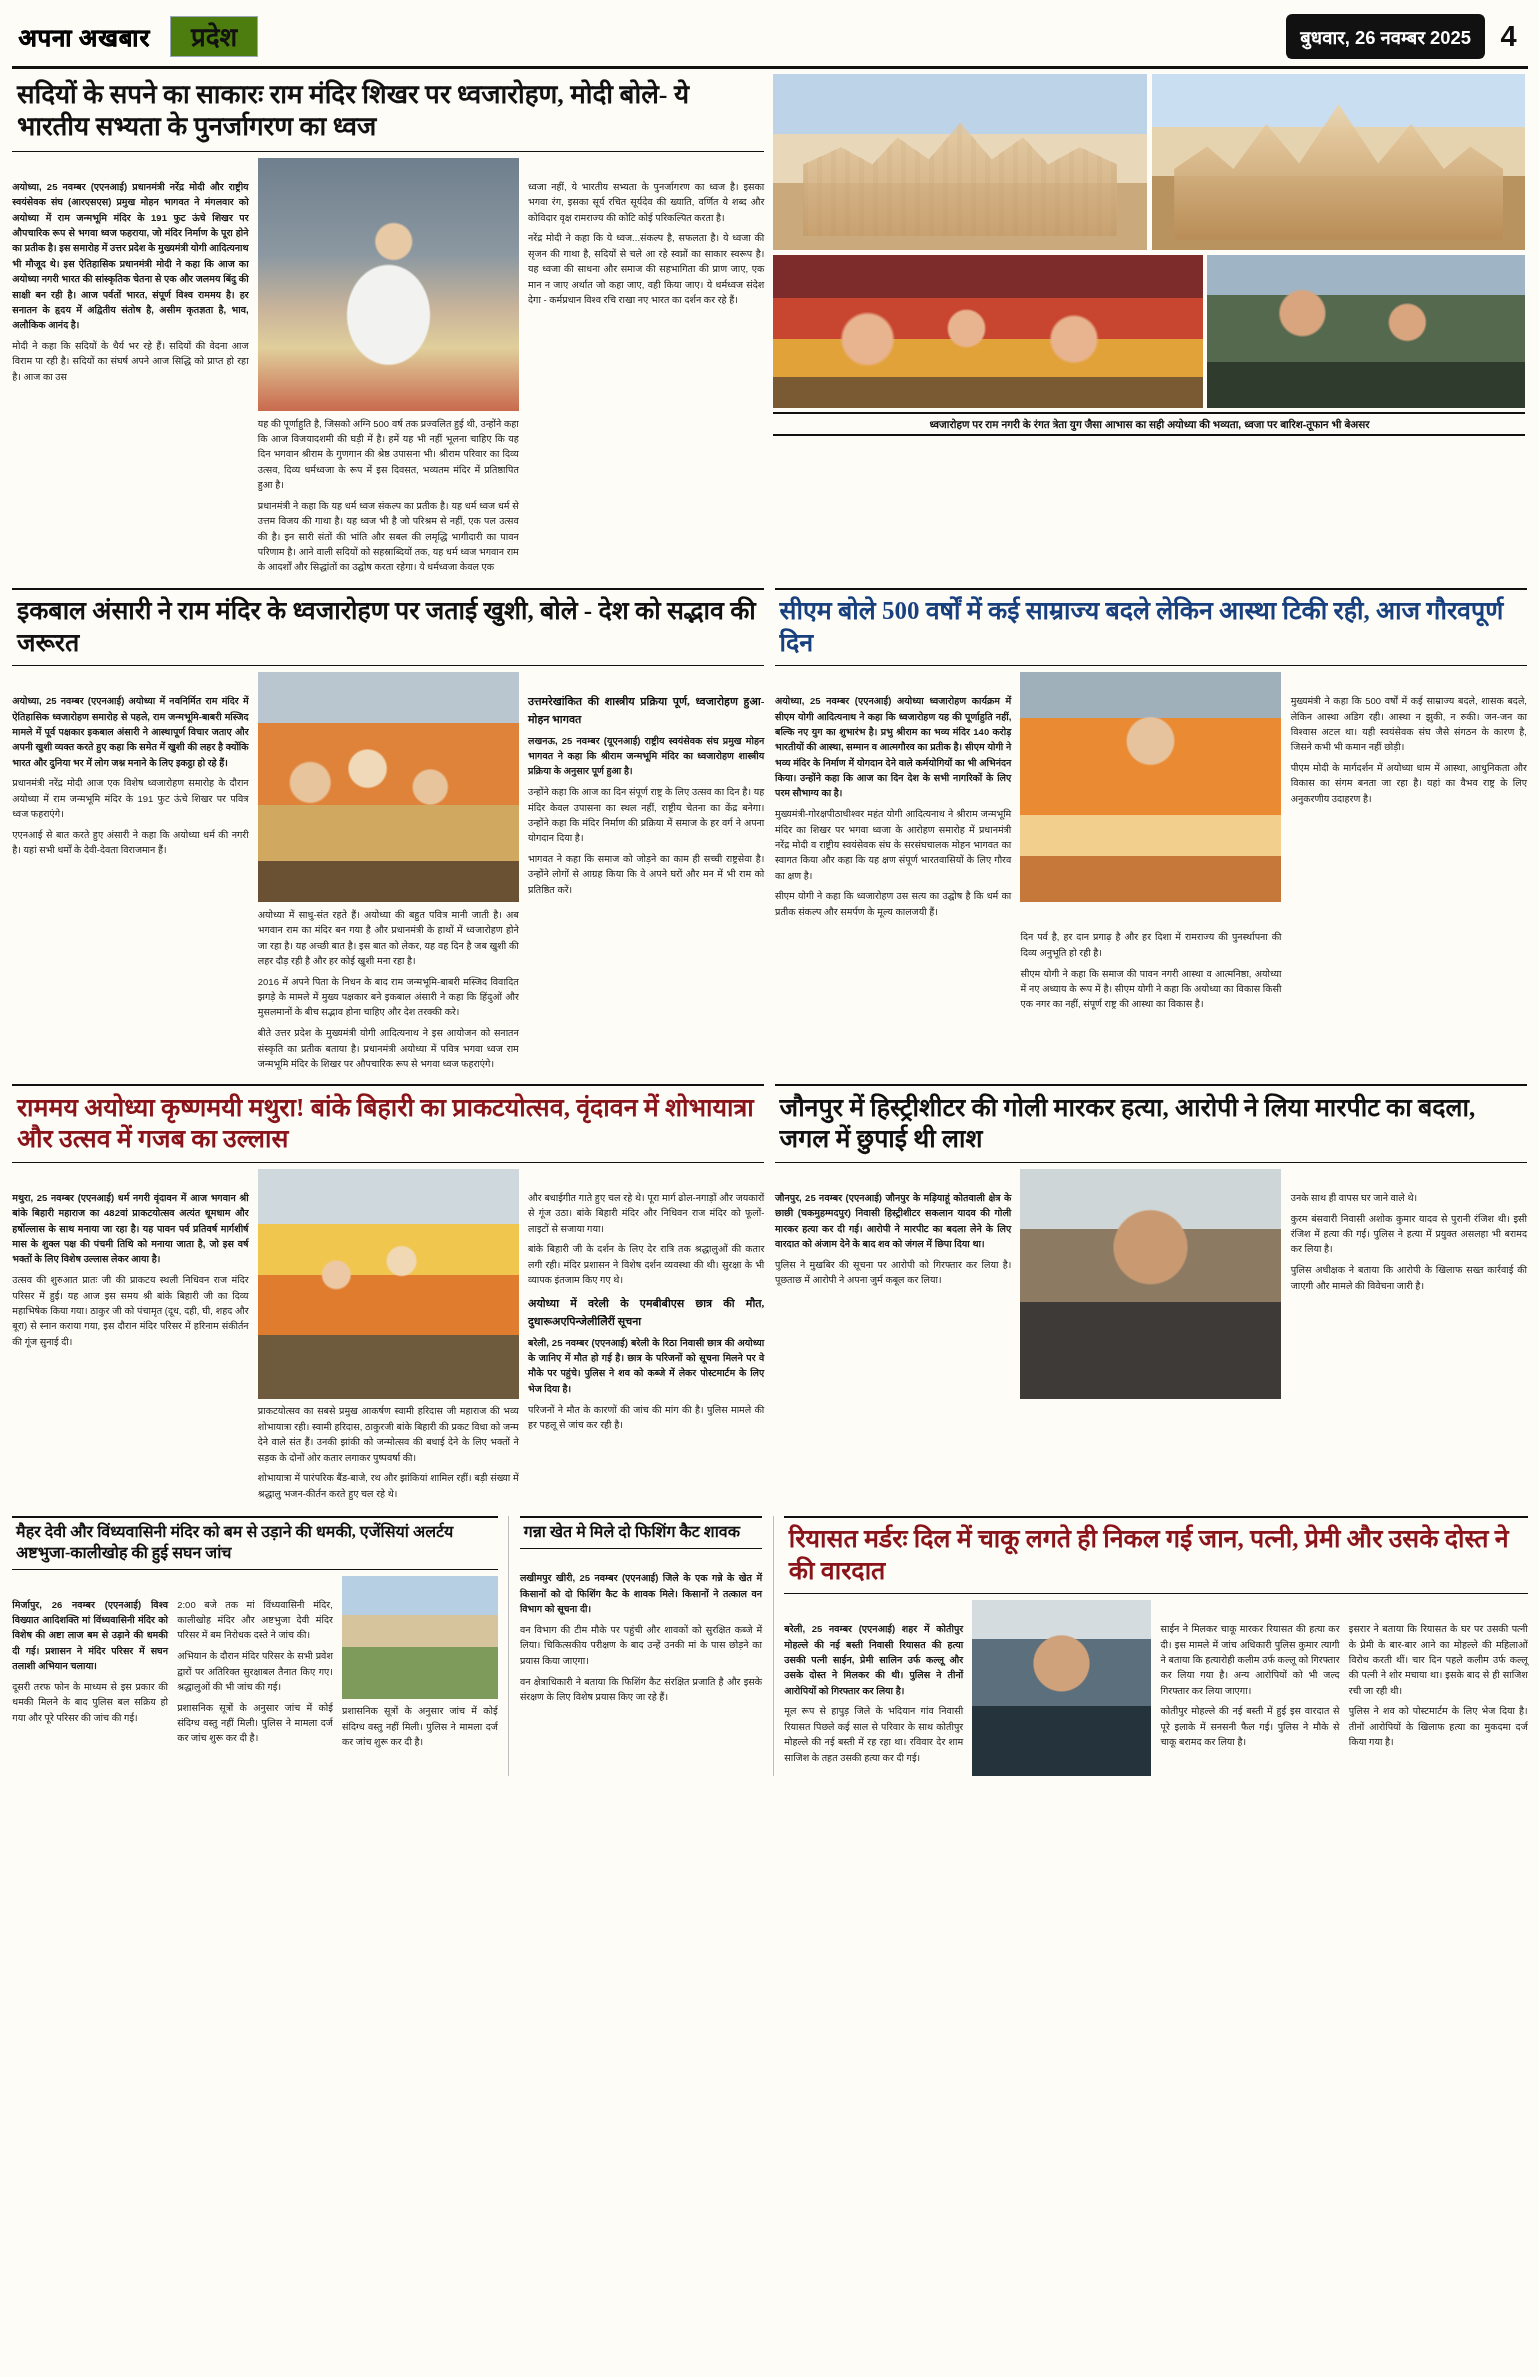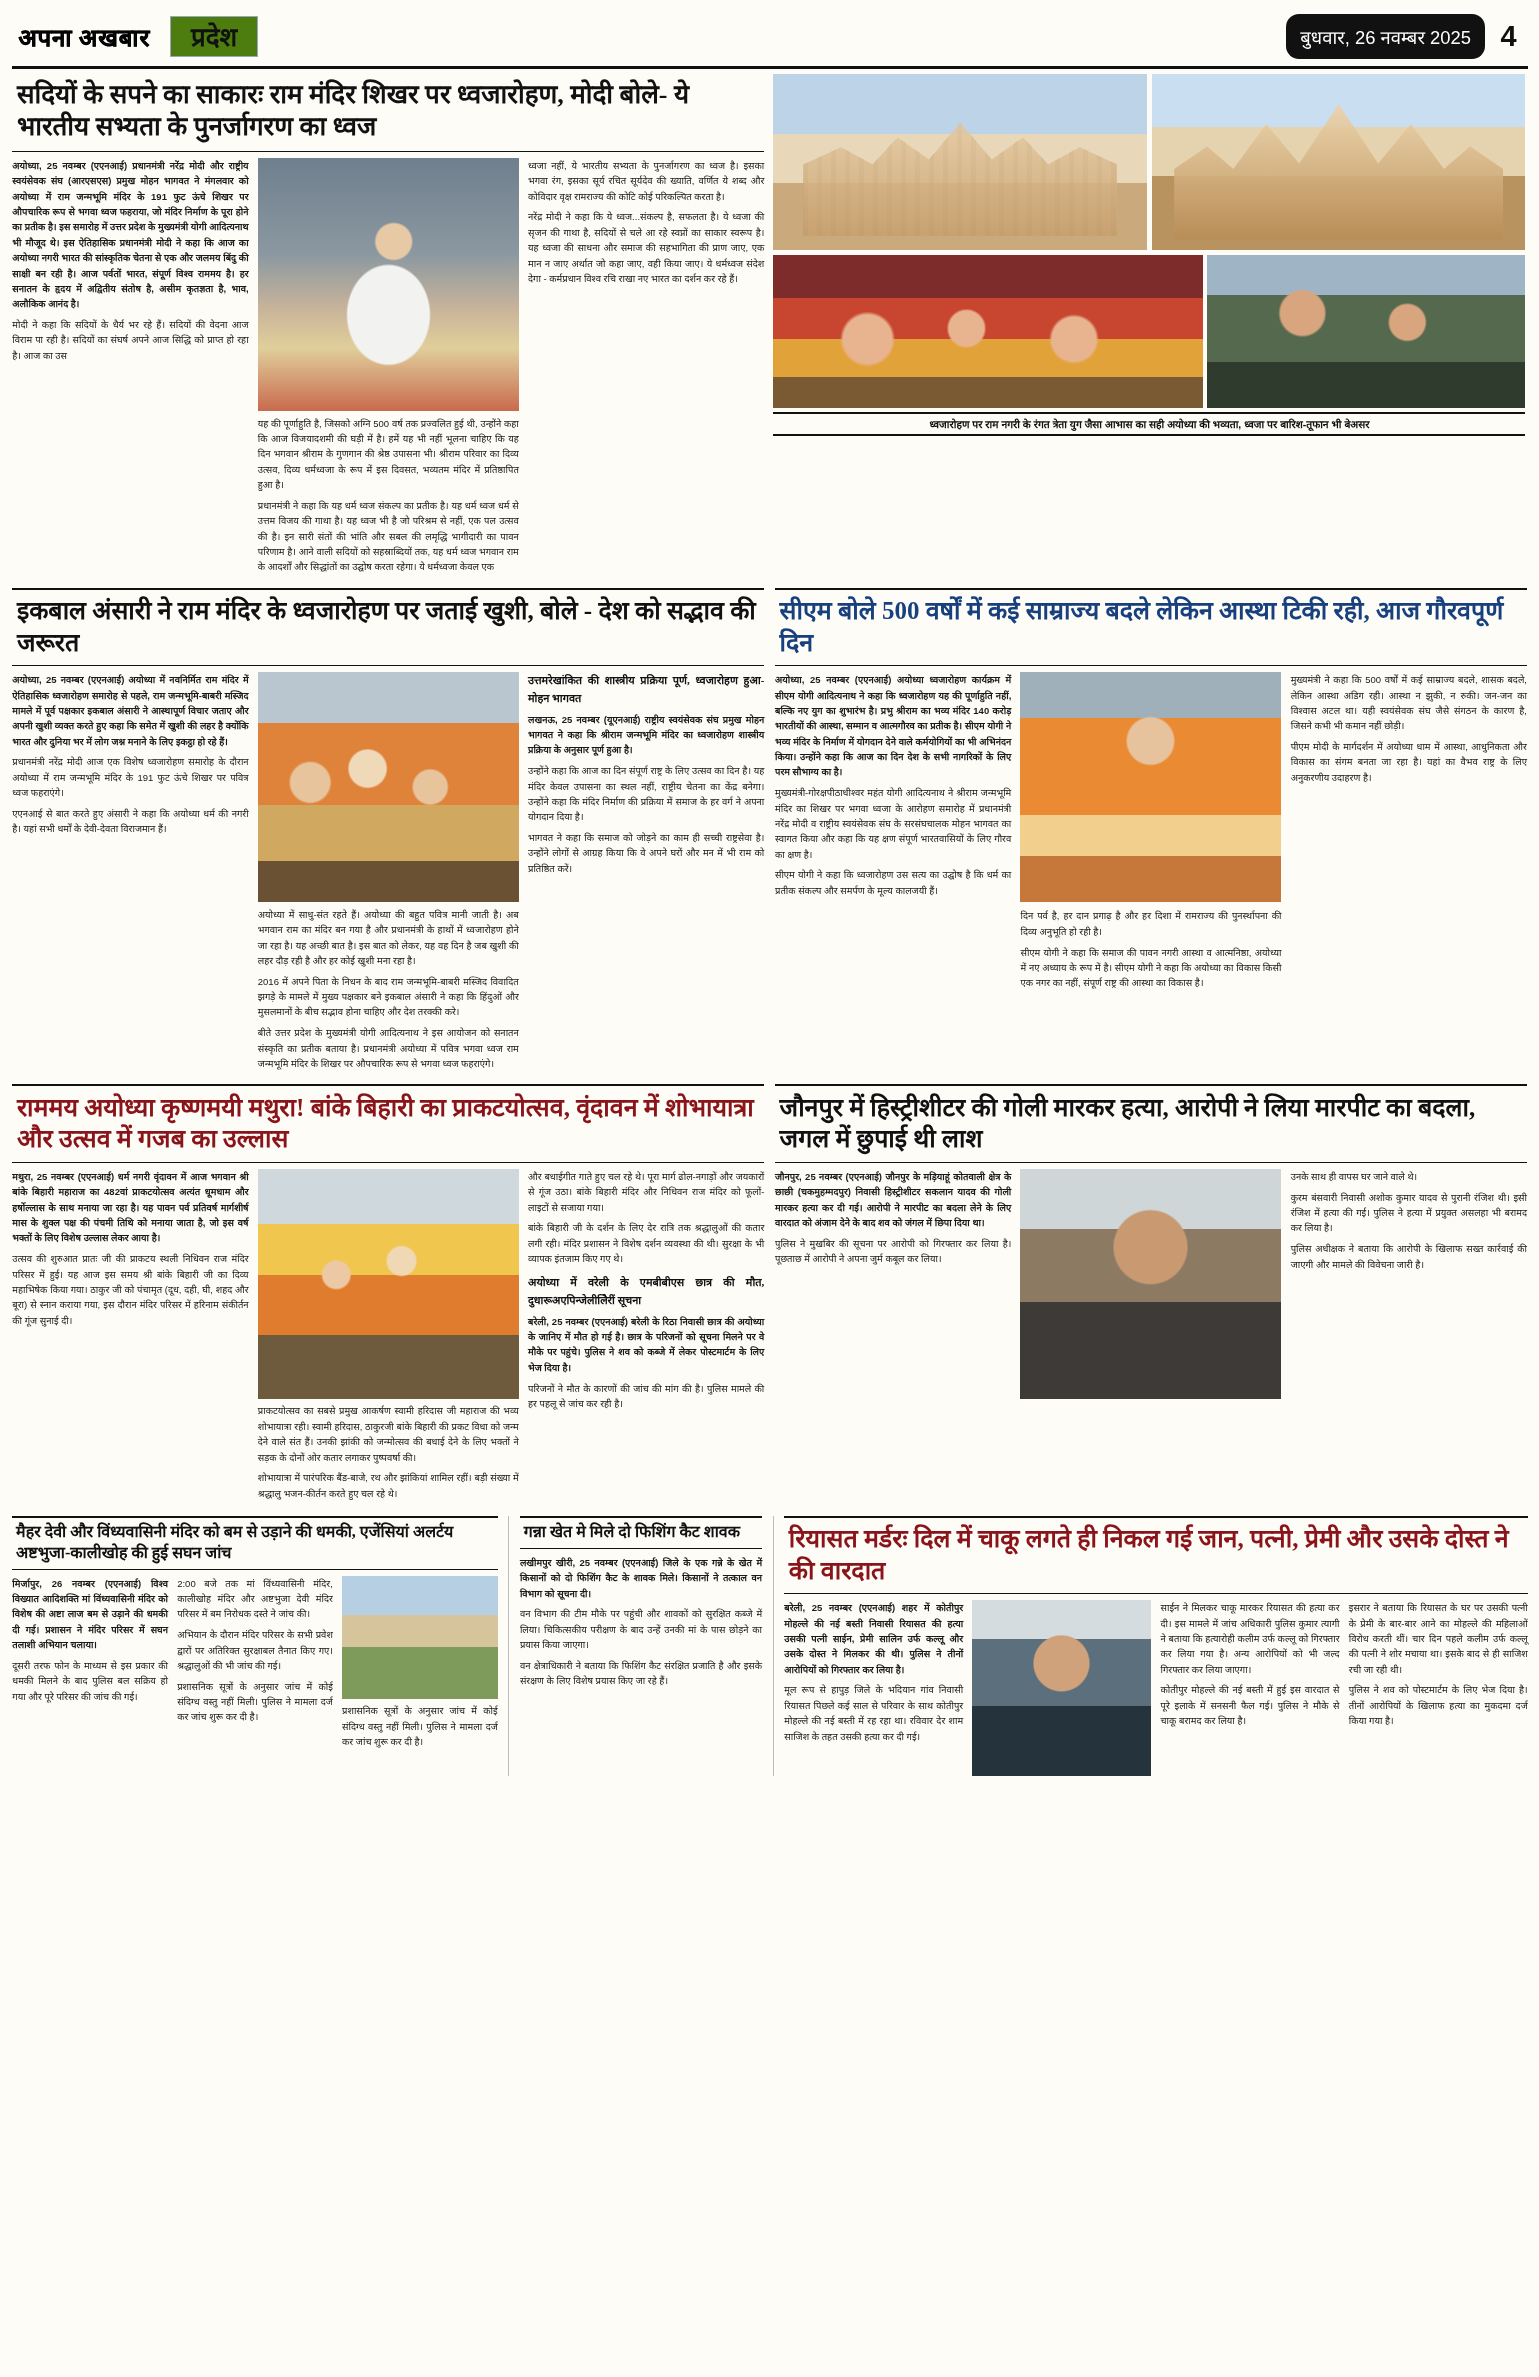--- a/index.html
+++ b/index.html
@@ -43,23 +43,23 @@
     background: #4d7c0f;
     border: 1.5px solid #9aa7bd;
     padding: 1.5px 20px;
     font-family: "Liberation Serif", serif;
   }
   .mast-right { display:flex; align-items:center; gap: 10.7px; }
   .date-box {
     background: #111;
     color: #fff;
     font-size: 18.4px;
-    font-weight: 400;
+    font-weight: 700;
     padding: 10px 14px;
-    border-radius: 13px;
+    border-radius: 6px;
   }
   .page-no {
     font-size: 29px;
     font-weight: 900;
     color: #111;
     min-width: 26px;
     text-align: center;
   }
 
   
@@ -70,20 +70,21 @@
     line-height: 1.18;
   }
   .rule-top { border-top: 2.3px solid #111; }
   .rule-bot { border-bottom: 2.3px solid #111; }
   .body-col {
     font-size: 9.5px;
     line-height: 1.62;
     text-align: justify;
     color: #1a1a1a;
     font-family: "Liberation Sans", sans-serif;
+    margin-top: 21px;
   }
   .body-col p { margin: 0 0 5.4px 0; }
   .lede { font-weight: 700; }
   .cap {
     font-size: 10.4px;
     font-weight: 700;
     text-align: center;
     padding: 3.1px 1.5px;
     color: #111;
   }

